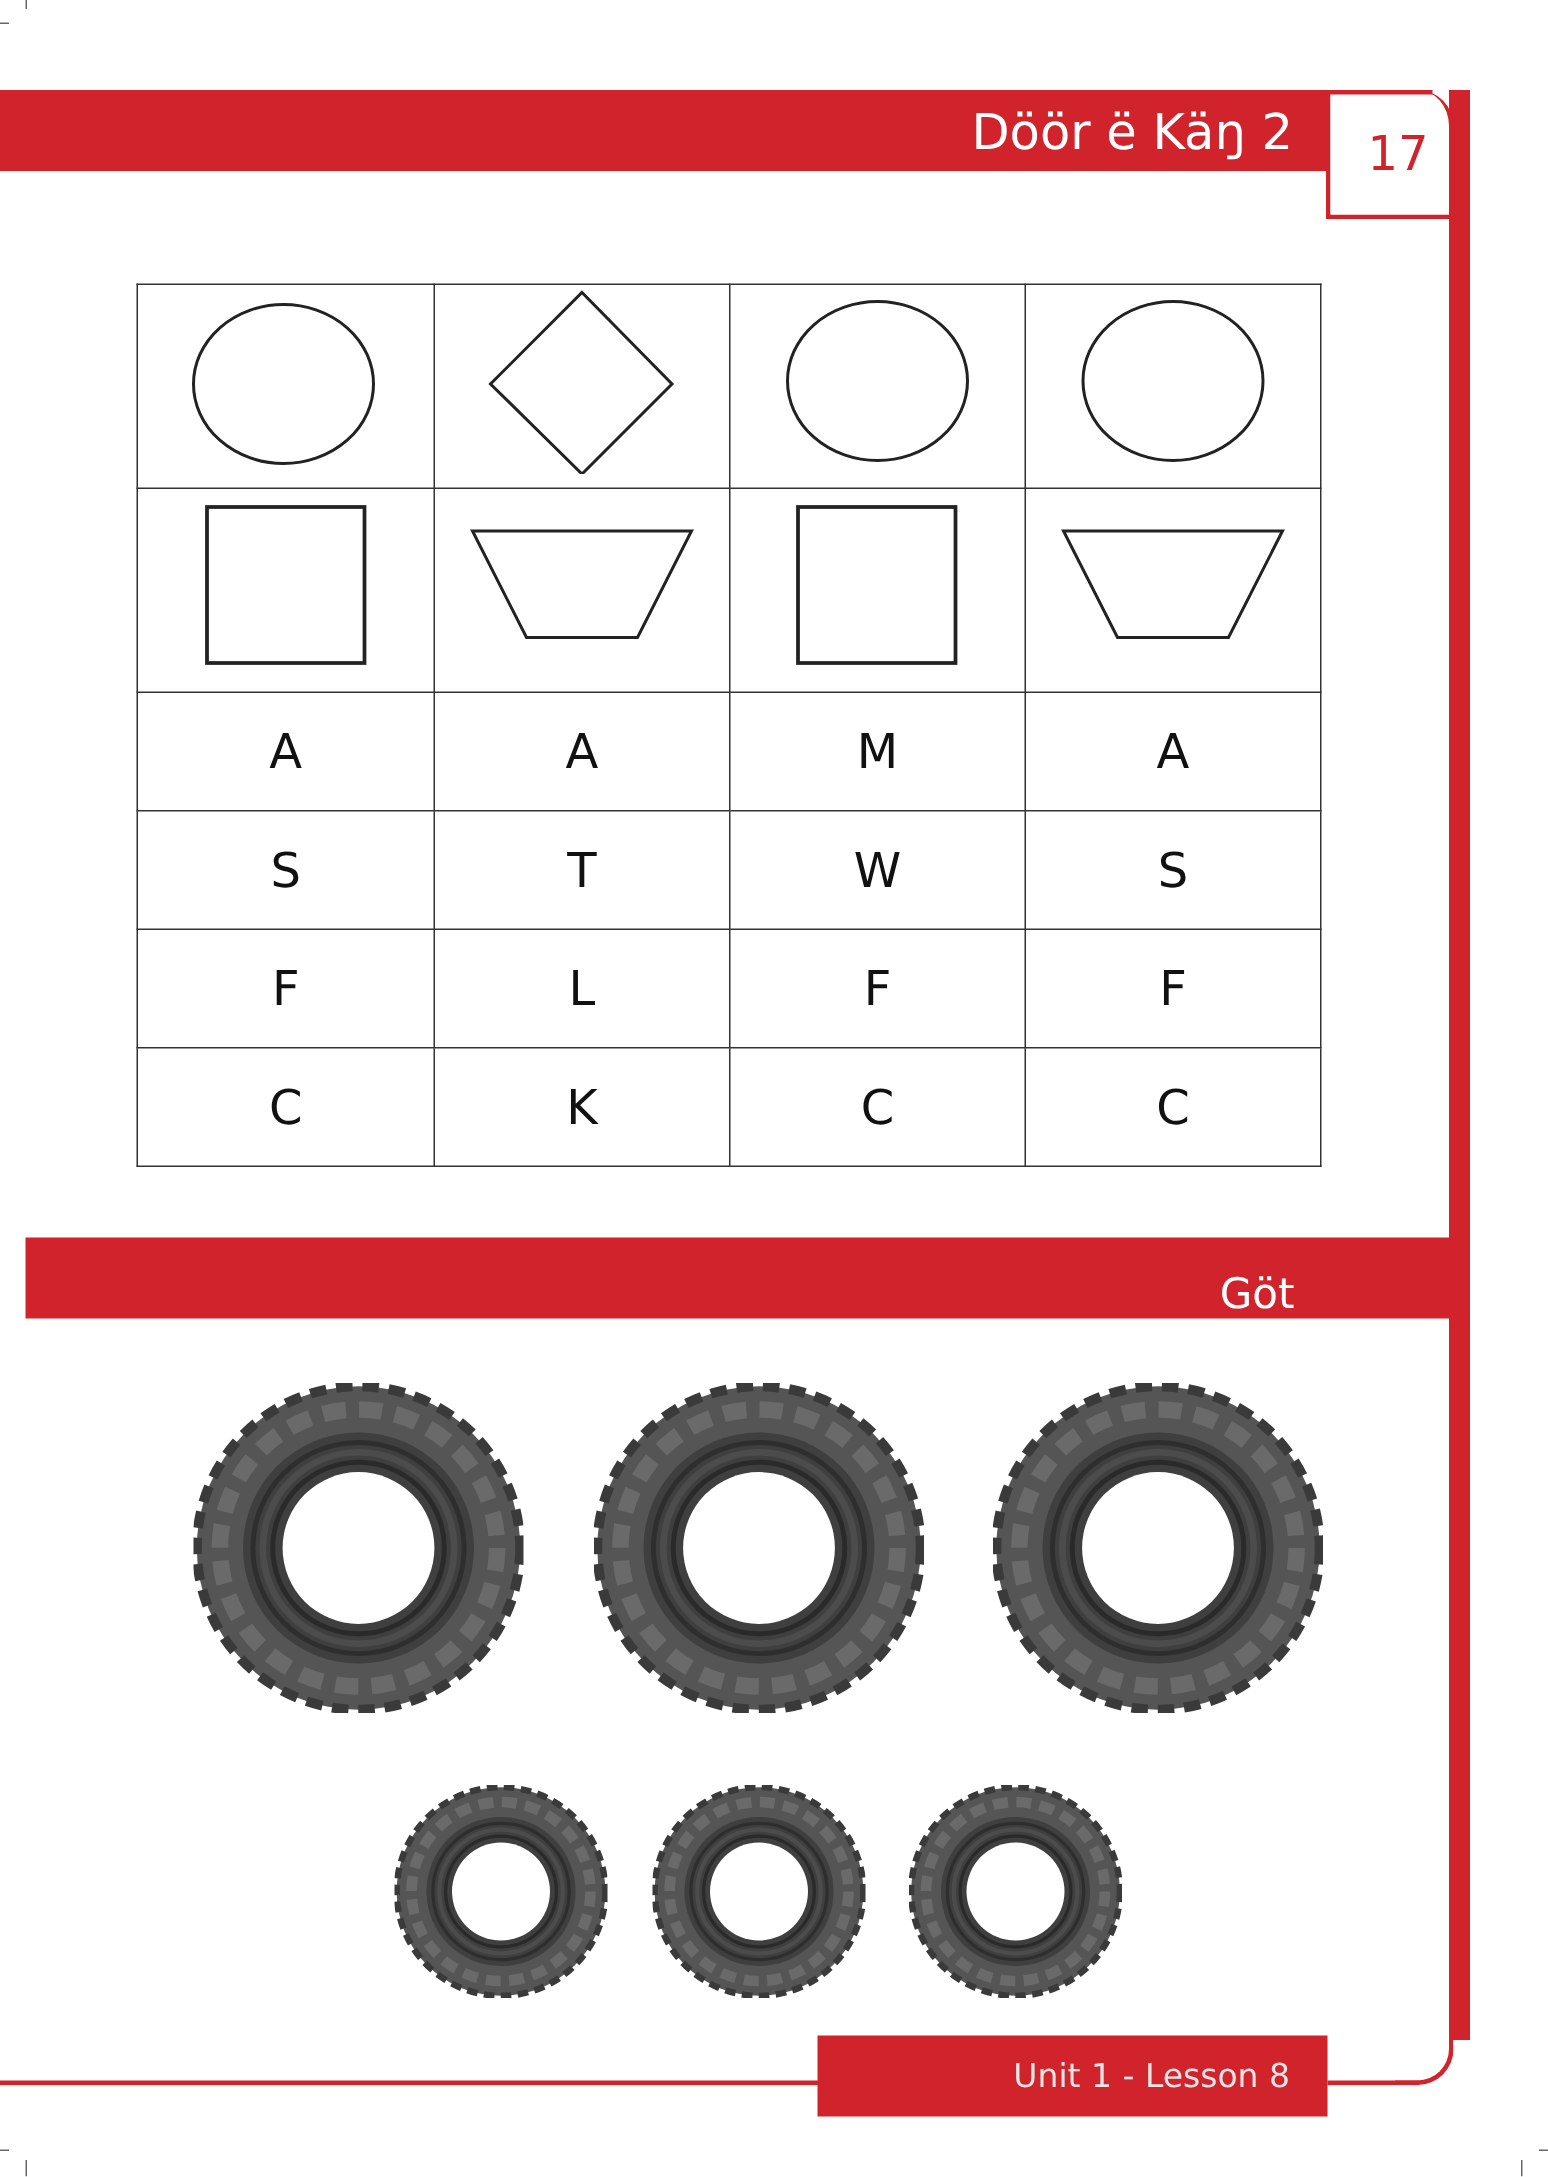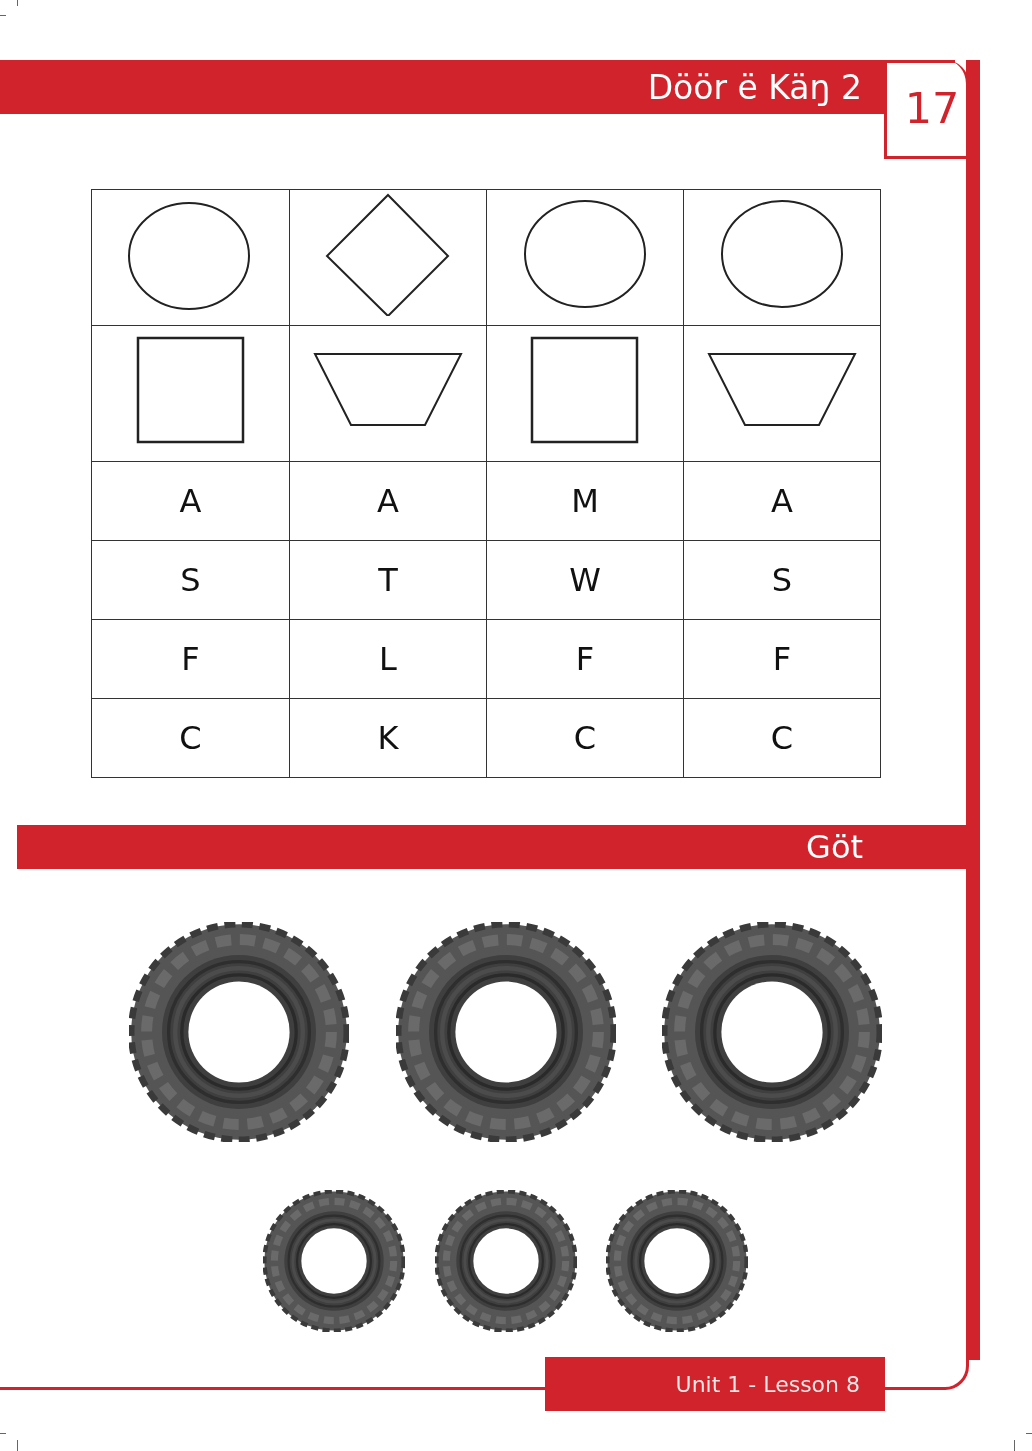--- a/index.html
+++ b/index.html
@@ -7,32 +7,32 @@
          font-family: "DejaVu Sans", sans-serif; }
   .abs { position:absolute;padding-left:11px; }
   .red { background:#d0232c; }
   .frame-right { left:966px; top:60px; width:3px; height:1300px; background:#d0232c; }
   .frame-bottom-curve { left:930px; top:1352px; width:39px; height:38px; border-bottom:3px solid #d0232c;
                         border-right:3px solid #d0232c; border-bottom-right-radius:24px; box-sizing:border-box; }
   .frame-bottom { left:0; top:1387px; width:545px; height:3px; background:#d0232c; }
   .frame-bottom2 { left:885px; top:1387px; width:50px; height:3px; background:#d0232c; }
   .title-bar { left:0; top:60px; width:884px; height:54px; display:flex; align-items:center; justify-content:flex-end;
                padding-right:22px; box-sizing:border-box; color:#fff; font-size:33px; }
-  .page-box { left:884px; top:60px; width:85px; height:99px; border:3px solid #d0232c; border-top:none; box-sizing:border-box;
-              background:#fff; display:flex; align-items:center; justify-content:center; color:#d0232c; font-size:43px;
+  .page-box { left:884px; top:60px; width:85px; height:86px; border:3px solid #d0232c; border-top:none; box-sizing:border-box;
+              background:#fff; display:flex; align-items:center; justify-content:center; color:#d0232c; font-size:32px;
               border-top-right-radius:24px; }
   .page-box-top { left:884px; top:60px; width:60px; height:3px; background:#d0232c; }
   table.shapes { position:absolute; left:91px; top:189px; border-collapse:collapse; }
   table.shapes td { border:1.5px solid #333; width:196px; text-align:center; vertical-align:middle; padding:0;
                     font-size:32px; color:#111; }
   table.shapes td:first-child { width:197px; }
   table.shapes tr.shape-row td { height:135px; }
   table.shapes tr.letter-row td { height:78px; }
-  .section-bar { left:17px; top:825px; width:951px; height:44px; display:flex; align-items:center; justify-content:flex-end;
-                 padding-right:105px; box-sizing:border-box; color:#fff; font-size:32px; }
+  .section-bar { left:17px; top:825px; width:951px; height:54px; display:flex; align-items:flex-end; justify-content:flex-end;
+                 padding-right:105px; box-sizing:border-box; color:#fff; font-size:28px; }
   .footer-box { left:545px; top:1357px; width:340px; height:54px; display:flex; align-items:center; justify-content:flex-end;
                 padding-right:25px; box-sizing:border-box; color:#e5e5e5; font-size:22px; }
   .tire { position:absolute; }
   .crop { position:absolute; background:#666; }
 </style>
 </head>
 <body>
 
 <div class="crop" style="left:0;top:15px;width:6px;height:1px;"></div>
 <div class="crop" style="left:17px;top:0;width:1px;height:6px;"></div>

